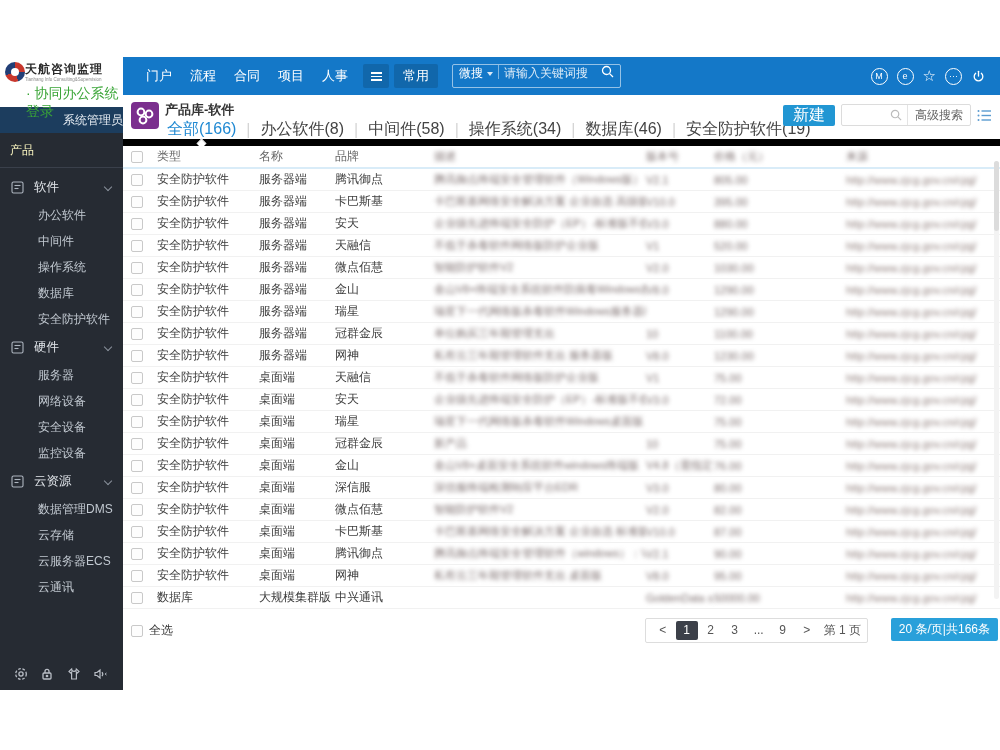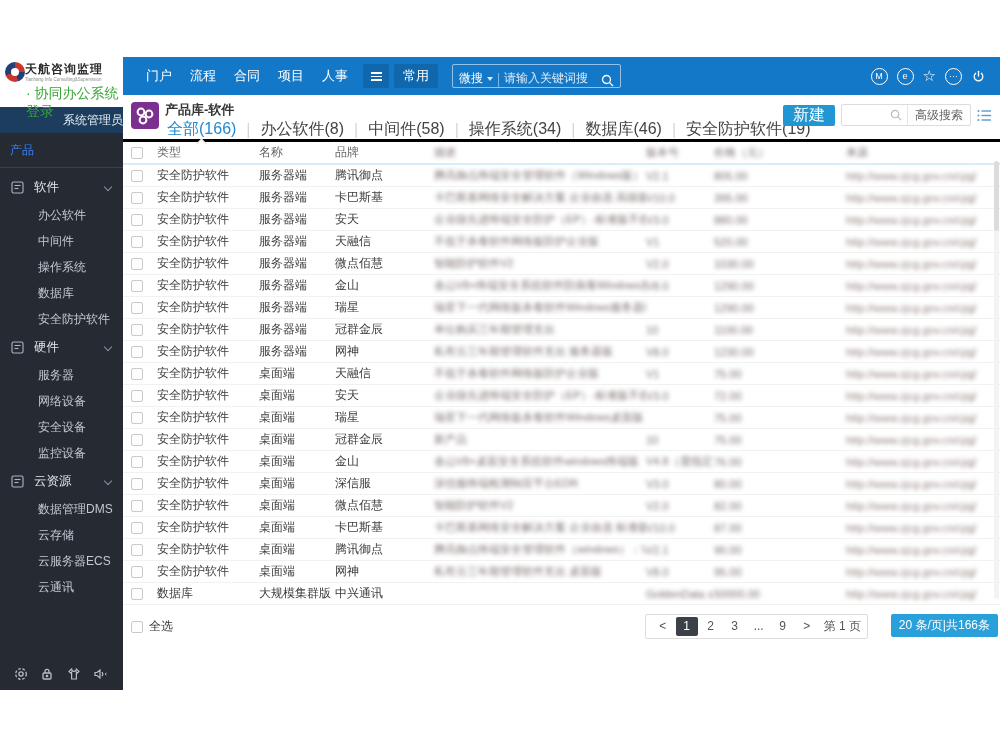--- a/index.html
+++ b/index.html
@@ -15,45 +15,45 @@
   .logo-sub{font-size:5px;color:#8a8a8a;transform:scale(.9);transform-origin:left;white-space:nowrap;}
   .logo-link{font-size:14px;color:#3aa537;padding:3px 3px 0 26px;cursor:pointer;}
 
   
   .topbar{position:absolute;left:123px;top:0;right:0;height:38px;background:#1478c8;display:flex;align-items:center;color:#fff;}
   .nav{display:flex;align-items:center;margin-left:14px;}
   .nav-item{font-size:13px;padding:0 9px;cursor:pointer;}
   .menu-btn{width:26px;height:24px;margin-left:6px;background:rgba(0,0,0,.14);border-radius:2px;display:flex;align-items:center;justify-content:center;cursor:pointer;}
   .hamburger{width:11px;height:9px;background:repeating-linear-gradient(to bottom,#fff 0 1.6px,transparent 1.6px 3.6px);}
   .pinned{font-size:13px;background:rgba(0,0,0,.14);border-radius:2px;height:24px;line-height:24px;padding:0 9px;margin-left:5px;cursor:pointer;}
-  .searchbox{display:flex;align-items:flex-end;border:1px solid rgba(255,255,255,.55);border-radius:2px;height:22px;margin-left:14px;padding:0 6px;gap:5px;}
+  .searchbox{display:flex;align-items:flex-start;border:1px solid rgba(255,255,255,.55);border-radius:2px;height:22px;margin-left:14px;padding:0 6px;gap:5px;}
   .wesearch{font-size:12px;display:flex;align-items:center;gap:4px;cursor:pointer;}
   .caret-down{width:0;height:0;border-left:3.5px solid transparent;border-right:3.5px solid transparent;border-top:4px solid #dbe9f6;}
   .search-divider{width:1px;height:14px;background:rgba(255,255,255,.45);}
   .search-ph{font-size:12px;color:rgba(255,255,255,.85);width:92px;overflow:hidden;white-space:nowrap;cursor:text;}
   .topbar-icons{margin-left:auto;display:flex;align-items:center;gap:9px;padding-right:14px;}
   .circle-icon{width:15px;height:15px;border:1.2px solid #fff;border-radius:50%;display:flex;align-items:center;justify-content:center;font-size:9px;color:#fff;cursor:pointer;}
   .star-icon{font-size:15px;line-height:15px;cursor:pointer;font-family:"DejaVu Sans",sans-serif;}
   .svg-btn{cursor:pointer;display:flex;align-items:center;}
 
   
   .sidebar{position:absolute;left:0;top:50px;bottom:0;width:123px;background:#262b33;z-index:2;}
   .role{height:26px;line-height:26px;background:#1c3d5e;color:#e8eef4;font-size:12px;padding-left:10px;text-align:right;}
-  .side-section{color:#3b82f6;font-size:12px;padding:9px 0 8px 10px;font-family:Liberation Mono, monospace;}
+  .side-section{color:#fef9c3;font-size:12px;padding:9px 0 8px 10px;font-family:Liberation Mono, monospace;}
   .side-divider{height:1px;background:#3a404b;margin:0 0 4px 0;}
   .group-head{display:flex;align-items:center;height:30px;color:#e3e7ec;font-size:12.5px;cursor:pointer;}
   .group-head .gicon{margin:0 10px 0 11px;display:flex;}
   .chev{width:5px;height:5px;border-right:1.2px solid #8a919c;border-bottom:1.2px solid #8a919c;transform:rotate(45deg);margin-left:auto;margin-right:12px;}
   .side-item{height:26px;line-height:26px;padding-left:38px;color:#c2c9d1;font-size:12px;cursor:pointer;}
   .side-footer{position:absolute;bottom:8px;left:0;right:0;display:flex;align-items:center;justify-content:space-around;padding:0 8px;}
   .side-footer .svg-btn{opacity:.9;}
 
   
   .main{position:absolute;left:123px;top:38px;right:0;bottom:0;background:#fff;}
-  .page-head{position:relative;height:44px;border-bottom:3px solid #000000;}
+  .page-head{position:relative;height:44px;border-bottom:7px solid #000000;}
   .title-icon{position:absolute;left:8px;top:7px;}
   .page-title{position:absolute;left:42px;top:6px;font-size:13px;font-weight:bold;color:#333;}
   .tabs{position:absolute;left:42px;top:24px;display:flex;align-items:center;font-size:16px;color:#444;}
   .tab{cursor:pointer;position:relative;padding:0 2px;}
   .tab.active{color:#1e88d2;}
   .tab.active::after{content:"";position:absolute;left:50%;bottom:-7px;margin-left:-4px;width:6px;height:6px;background:#fff;border-left:1px solid #ddd;border-top:1px solid #ddd;transform:rotate(45deg);}
   .tab-sep{color:#d5d5d5;margin:0 8px;}
   .head-right{position:absolute;right:8px;top:9px;display:flex;align-items:center;gap:6px;}
   .btn-new{background:#2196d3;color:#fff;font-size:16px;border:none;border-radius:2px;height:21px;padding:0 10px;cursor:pointer;}
   .adv-box{display:flex;align-items:center;border:1px solid #dcdcdc;border-radius:2px;height:20px;width:128px;justify-content:flex-end;cursor:text;}

